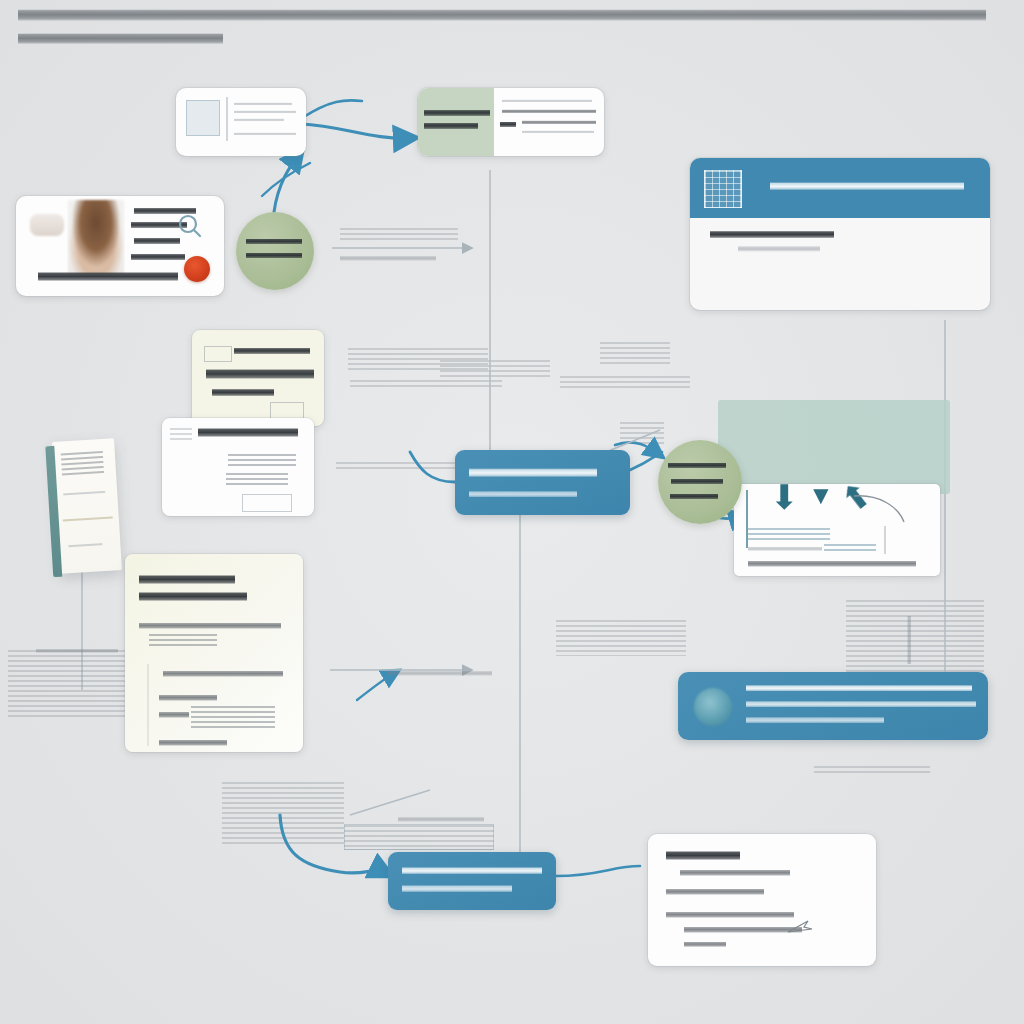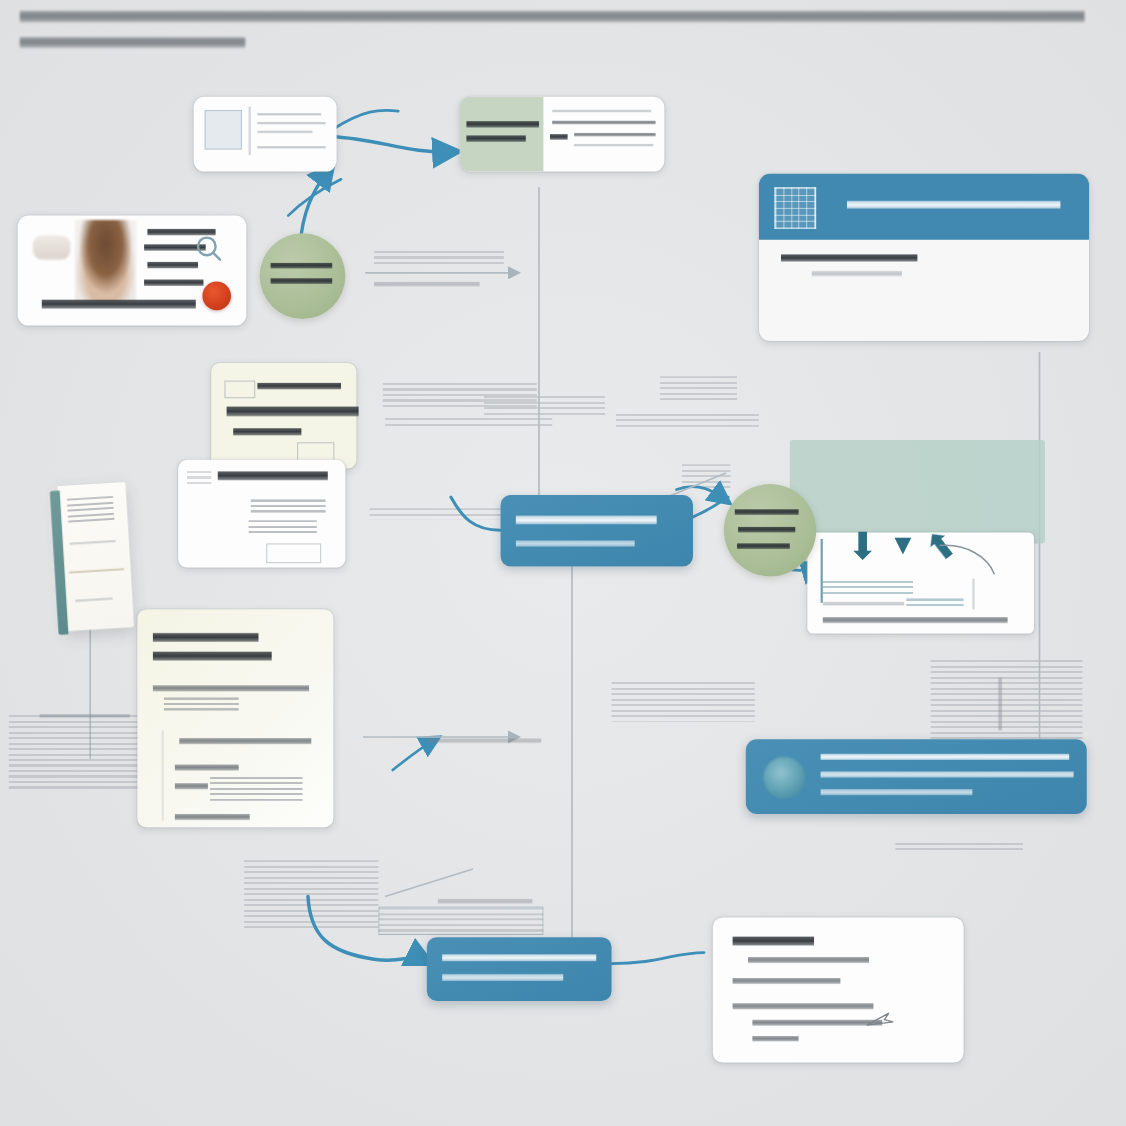--- a/index.html
+++ b/index.html
@@ -250,21 +250,21 @@
     <div class="blue" style="position:absolute;left:0;top:0;right:0;height:60px;border-radius:10px 10px 0 0;"></div>
     <div class="ph-grid" style="left:14px;top:12px;width:36px;height:36px;"></div>
     <span class="ftxt white" style="position:absolute;left:80px;top:23px;height:10px;width:194px;">3tHemto Gacleocart5talin Eenetiorudmztolirotl5elnas</span>
     <span class="ftxt dark" style="position:absolute;left:20px;top:72px;height:9px;width:124px;">larlenuttde ou asl.tracorr lNtetrouk</span>
     <span class="ftxt light" style="position:absolute;left:48px;top:87px;height:8px;width:82px;">JUIGL.EUSE  acrtanrios.</span>
   </div>
 
   <div class="card ivory soft" style="left:192px;top:330px;width:132px;height:96px;z-index:3;border-radius:8px;">
     <div class="ph-rect" style="left:12px;top:16px;width:26px;height:14px;"></div>
     <span class="ftxt dark" style="position:absolute;left:42px;top:17px;height:8px;width:76px;">a</span>
-    <span class="ftxt dark" style="position:absolute;left:14px;top:38px;height:12px;width:120px;">dfecaktrcaang</span>
+    <span class="ftxt dark" style="position:absolute;left:14px;top:38px;height:12px;width:108px;">dfecaktrcaang</span>
     <span class="ftxt dark" style="position:absolute;left:20px;top:58px;height:9px;width:62px;">ulilconrecine</span>
     <div class="ph-rect" style="left:78px;top:72px;width:32px;height:20px;"></div>
   </div>
 
   <div class="card soft" style="left:162px;top:418px;width:152px;height:98px;z-index:4;border-radius:8px;">
     <div class="ph-block faint" style="left:8px;top:10px;width:22px;height:14px;"></div>
     <span class="ftxt dark" style="position:absolute;left:36px;top:9px;height:11px;width:100px;">hoonlestor   isc  leunnnnnnrenf</span>
     <div class="ph-block" style="left:66px;top:36px;width:68px;height:12px;"></div>
     <div class="ph-block" style="left:64px;top:55px;width:62px;height:14px;"></div>
     <div class="ph-rect" style="left:80px;top:76px;width:48px;height:16px;"></div>

